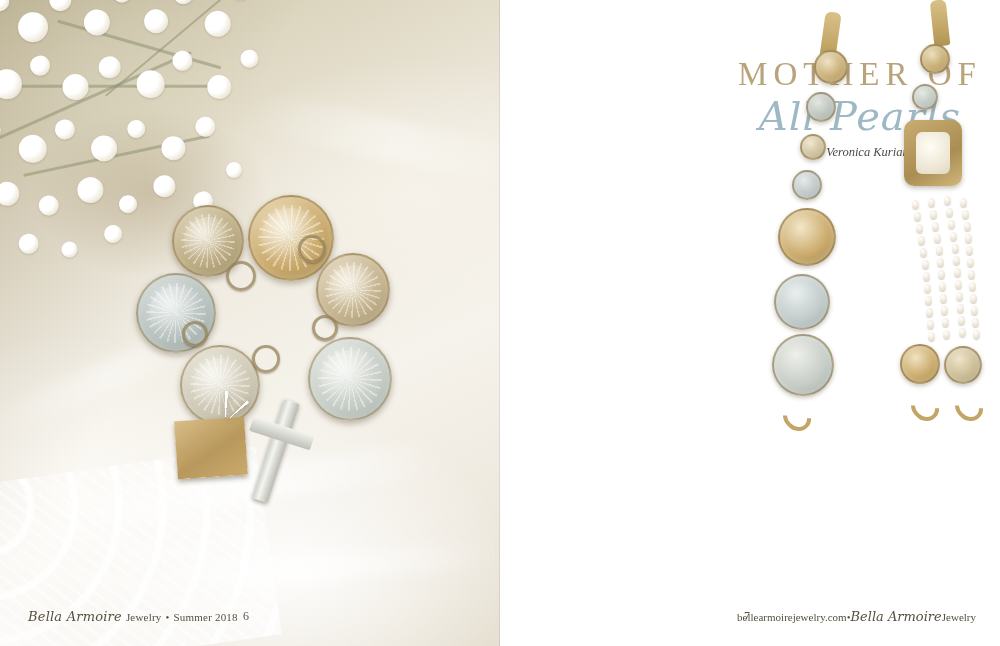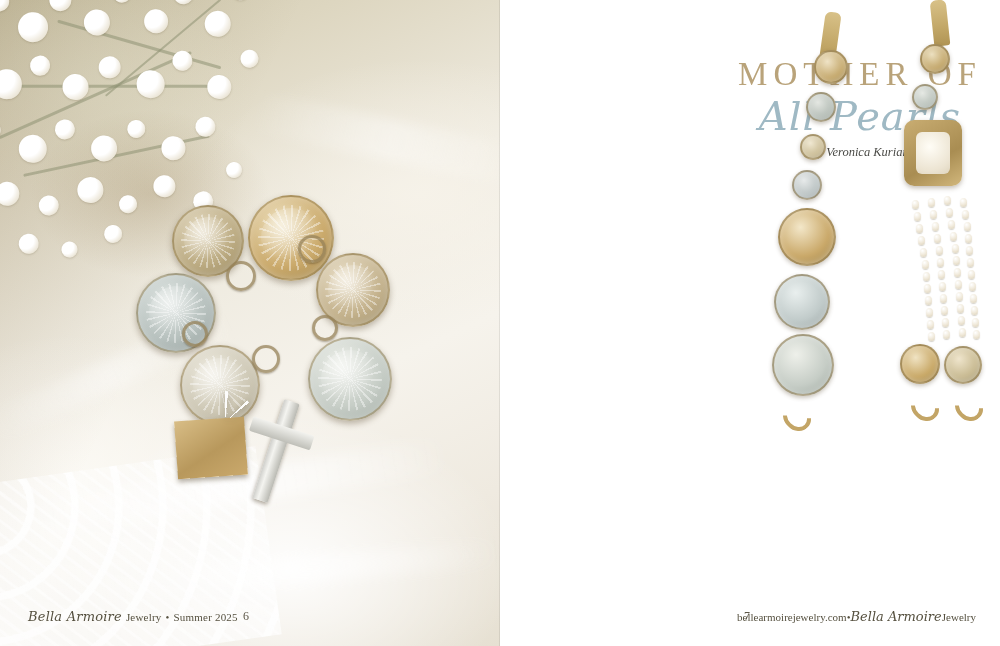--- a/index.html
+++ b/index.html
@@ -294,21 +294,21 @@
 
       <div class="charm-plate"></div>
       <div class="charm-star"></div>
       <div class="cross"></div>
     </div>
 
     <div class="footer-left">
       <span class="script-brand">Bella Armoire</span>
       <span>Jewelry</span>
       <span>•</span>
-      <span>Summer 2025</span>
+      <span>Summer 2018</span>
     </div>
     <div class="page-number-left">6</div>
   </div>
 
   <div class="gutter"></div>
 
   <div class="page-right">
     <div class="title-block">
       <div class="title-line1">MOTHER OF</div>
       <div class="title-line2">All Pearls</div>

